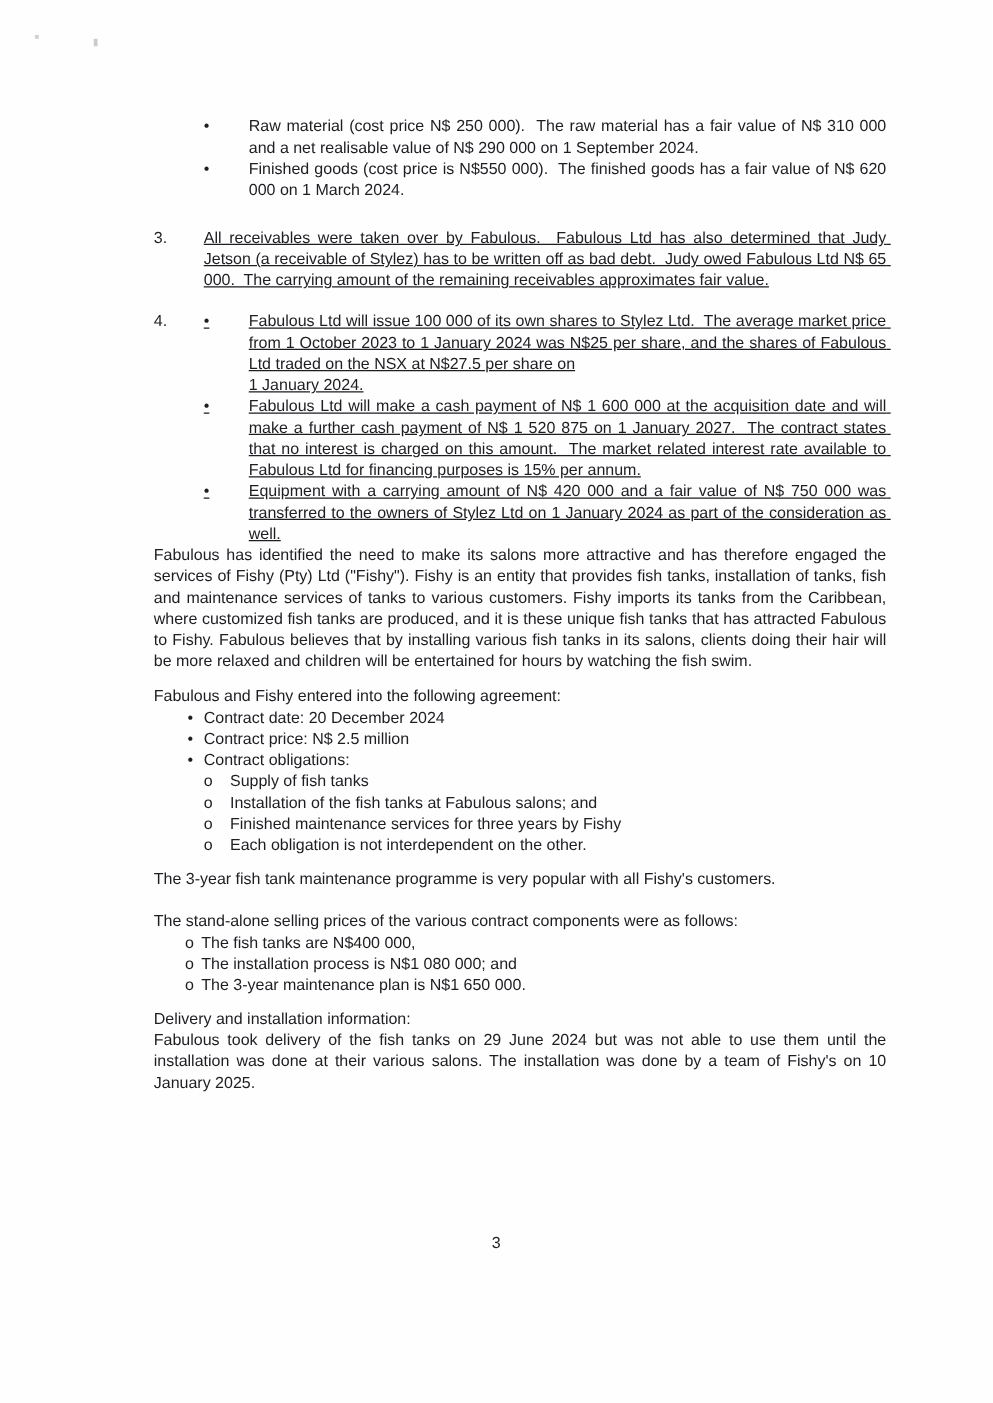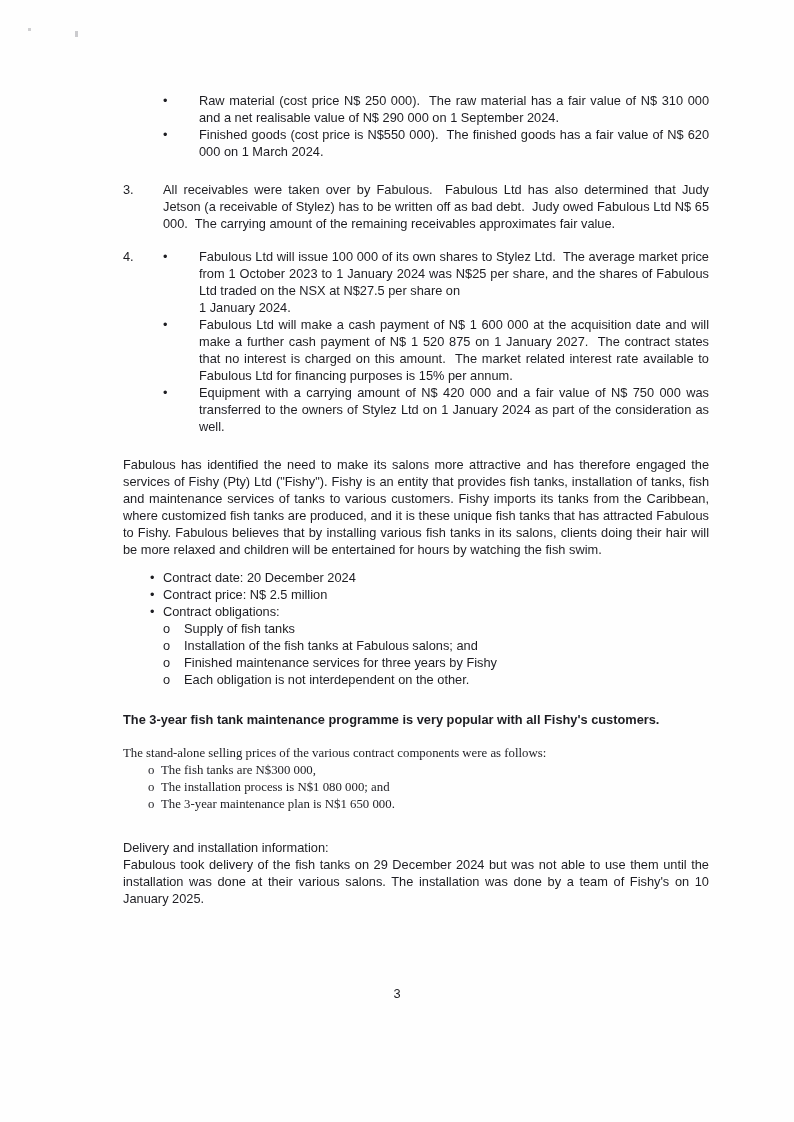--- a/index.html
+++ b/index.html
@@ -32,30 +32,30 @@
   .just { text-align: justify; }
 
   
   .blist.top { margin-left: 40px; }
   .brow { display: flex; }
   .bmark { flex: none; width: 36px; }
 
   
   .nitem { display: flex; }
   .nnum { flex: none; width: 40px; }
-  .nbody { flex: 1; min-width: 0; }
+  .nbody { flex: 1; min-width: 0; text-decoration: underline; }
   .i3 { margin-top: 21px; }
   .i4 { margin-top: 16px; }
 
   
-  .p1 { margin-top: 21px; }
+  .p1 { }
   .agree { margin-top: 11px; }
-  .note { margin-top: 23px; font-weight: bold; }
-  .prices { margin-top: 17px; font-family: Liberation Serif, serif; }
-  .delivery { margin-top: 26px; }
+  .note { margin-top: 10px; }
+  .prices { margin-top: 17px; }
+  .delivery { margin-top: 10px; }
 
   
   .arow { display: flex; margin-left: 27px; }
   .amark { flex: none; width: 13px; }
   .orow { display: flex; margin-left: 40px; }
   .omark { flex: none; width: 21px; }
 
   
   .prow { display: flex; margin-left: 25px; }
   .pmark { flex: none; width: 13px; }
@@ -112,20 +112,21 @@
             <span class="bmark">•</span>
             <span class="txtcell txt just">Equipment with a carrying amount of N$ 420 000 and a fair value of N$ 750 000 was transferred to the owners of Stylez Ltd on 1 January 2024 as part of the consideration as well.</span>
           </div>
         </div>
       </div>
     </div>
 
     <div class="p1 txt just">Fabulous has identified the need to make its salons more attractive and has therefore engaged the services of Fishy (Pty) Ltd ("Fishy"). Fishy is an entity that provides fish tanks, installation of tanks, fish and maintenance services of tanks to various customers. Fishy imports its tanks from the Caribbean, where customized fish tanks are produced, and it is these unique fish tanks that has attracted Fabulous to Fishy. Fabulous believes that by installing various fish tanks in its salons, clients doing their hair will be more relaxed and children will be entertained for hours by watching the fish swim.</div>
 
     <div class="agree">
+      <div class="txt">Fabulous and Fishy entered into the following agreement:</div>
       <div class="arow">
         <span class="amark">•</span>
         <span class="txtcell txt">Contract date: 20 December 2024</span>
       </div>
       <div class="arow">
         <span class="amark">•</span>
         <span class="txtcell txt">Contract price: N$ 2.5 million</span>
       </div>
       <div class="arow">
         <span class="amark">•</span>
@@ -148,33 +149,33 @@
         <span class="txtcell txt">Each obligation is not interdependent on the other.</span>
       </div>
     </div>
 
     <div class="note txt">The 3-year fish tank maintenance programme is very popular with all Fishy's customers.</div>
 
     <div class="prices">
       <div class="txt">The stand-alone selling prices of the various contract components were as follows:</div>
       <div class="prow">
         <span class="pmark">o</span>
-        <span class="txtcell txt">The fish tanks are N$300 000,</span>
+        <span class="txtcell txt">The fish tanks are N$400 000,</span>
       </div>
       <div class="prow">
         <span class="pmark">o</span>
         <span class="txtcell txt">The installation process is N$1 080 000; and</span>
       </div>
       <div class="prow">
         <span class="pmark">o</span>
         <span class="txtcell txt">The 3-year maintenance plan is N$1 650 000.</span>
       </div>
     </div>
 
     <div class="delivery">
       <div class="txt">Delivery and installation information:</div>
-      <div class="txt just">Fabulous took delivery of the fish tanks on 29 December 2024 but was not able to use them until the installation was done at their various salons. The installation was done by a team of Fishy's on 10 January 2025.</div>
+      <div class="txt just">Fabulous took delivery of the fish tanks on 29 June 2024 but was not able to use them until the installation was done at their various salons. The installation was done by a team of Fishy's on 10 January 2025.</div>
     </div>
 
   </div>
 
   <div class="pageno">3</div>
 </div>
 
 </body></html>

